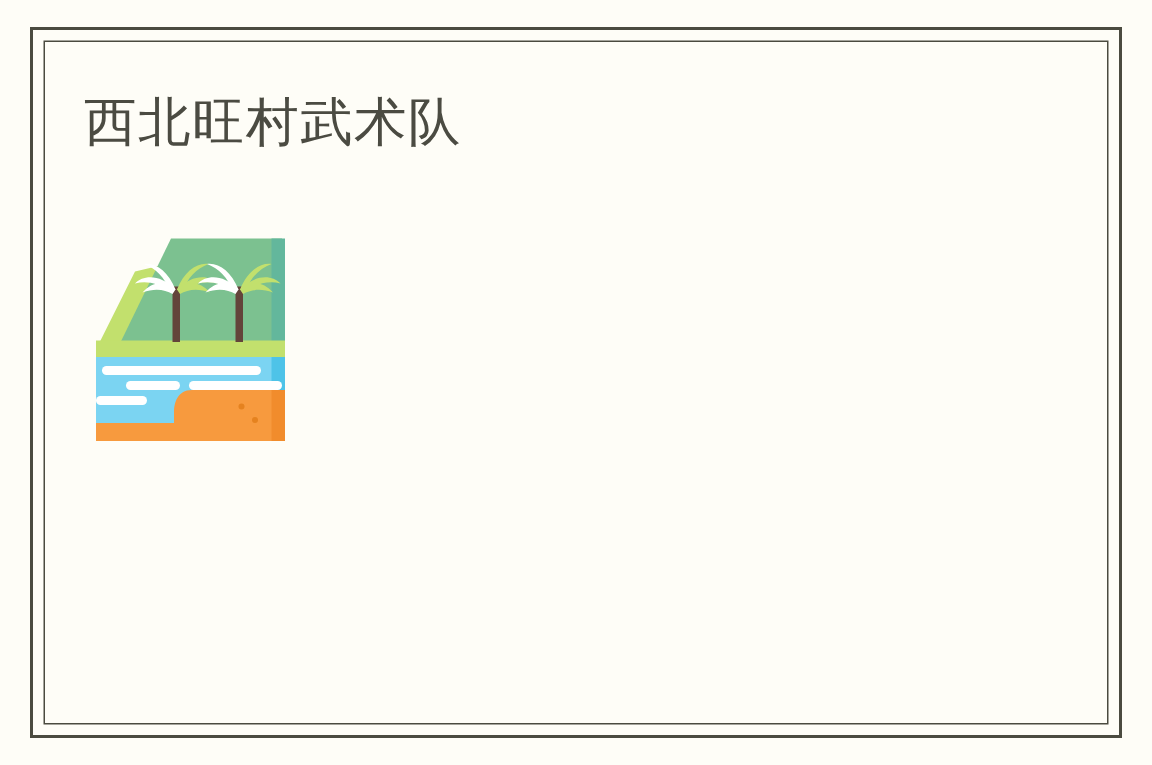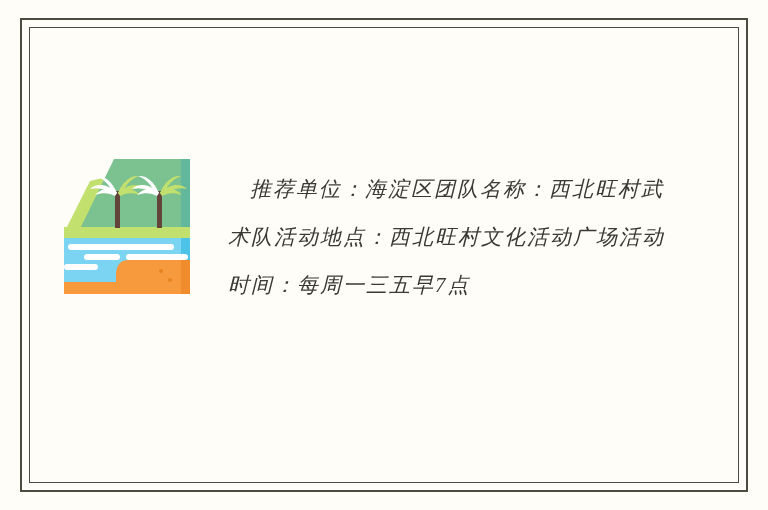--- a/index.html
+++ b/index.html
@@ -83,20 +83,21 @@
   .body-text .lead { padding-left: 22px; }
 </style>
 </head>
 <body>
 
 <div id="page">
 
   <div class="frame-outer"></div>
   <div class="frame-inner"></div>
 
+  <div class="card-title">西北旺村武术队</div>
 
   <div class="thumb">
     <svg viewBox="0 0 147 153" xmlns="http://www.w3.org/2000/svg" aria-hidden="true">
 
       <rect x="0" y="0" width="147" height="153" fill="#fefdf7"></rect>
 
       <path d="M4 86 L30 34 L64 26 L92 26 L92 86 Z" fill="#c2e06d"></path>
 
       <path d="M18 86 L54 12 L128 12 L128 86 Z" fill="#7cc190"></path>
 
@@ -131,17 +132,14 @@
       <rect x="97" y="44" width="5" height="37" fill="#63443a"></rect>
       <path d="M99 46 C89 36 78 36 72 42 C80 40 88 42 94 47 Z" fill="#ffffff"></path>
       <path d="M99 46 C94 34 86 28 78 29 C86 32 92 38 95 47 Z" fill="#ffffff"></path>
       <path d="M99 46 C92 39 83 41 77 48 C85 45 92 46 97 49 Z" fill="#ffffff"></path>
       <path d="M100 46 C110 36 121 36 127 42 C119 40 111 42 105 47 Z" fill="#c2e06d"></path>
       <path d="M100 46 C105 34 113 28 121 29 C113 32 107 38 104 47 Z" fill="#c2e06d"></path>
       <path d="M100 46 C107 39 116 41 122 48 C114 45 107 46 102 49 Z" fill="#c2e06d"></path>
     </svg>
   </div>
 
-  <div class="body-text">
-    <span class="lead">推荐单位：海淀区</span><span>团队名称：西北旺村武术队</span><span>活动地点：西北旺村文化活动广场</span><span>活动时间：每周一三五早7点</span>
-  </div>
 
 </div>
 
 </body></html>

